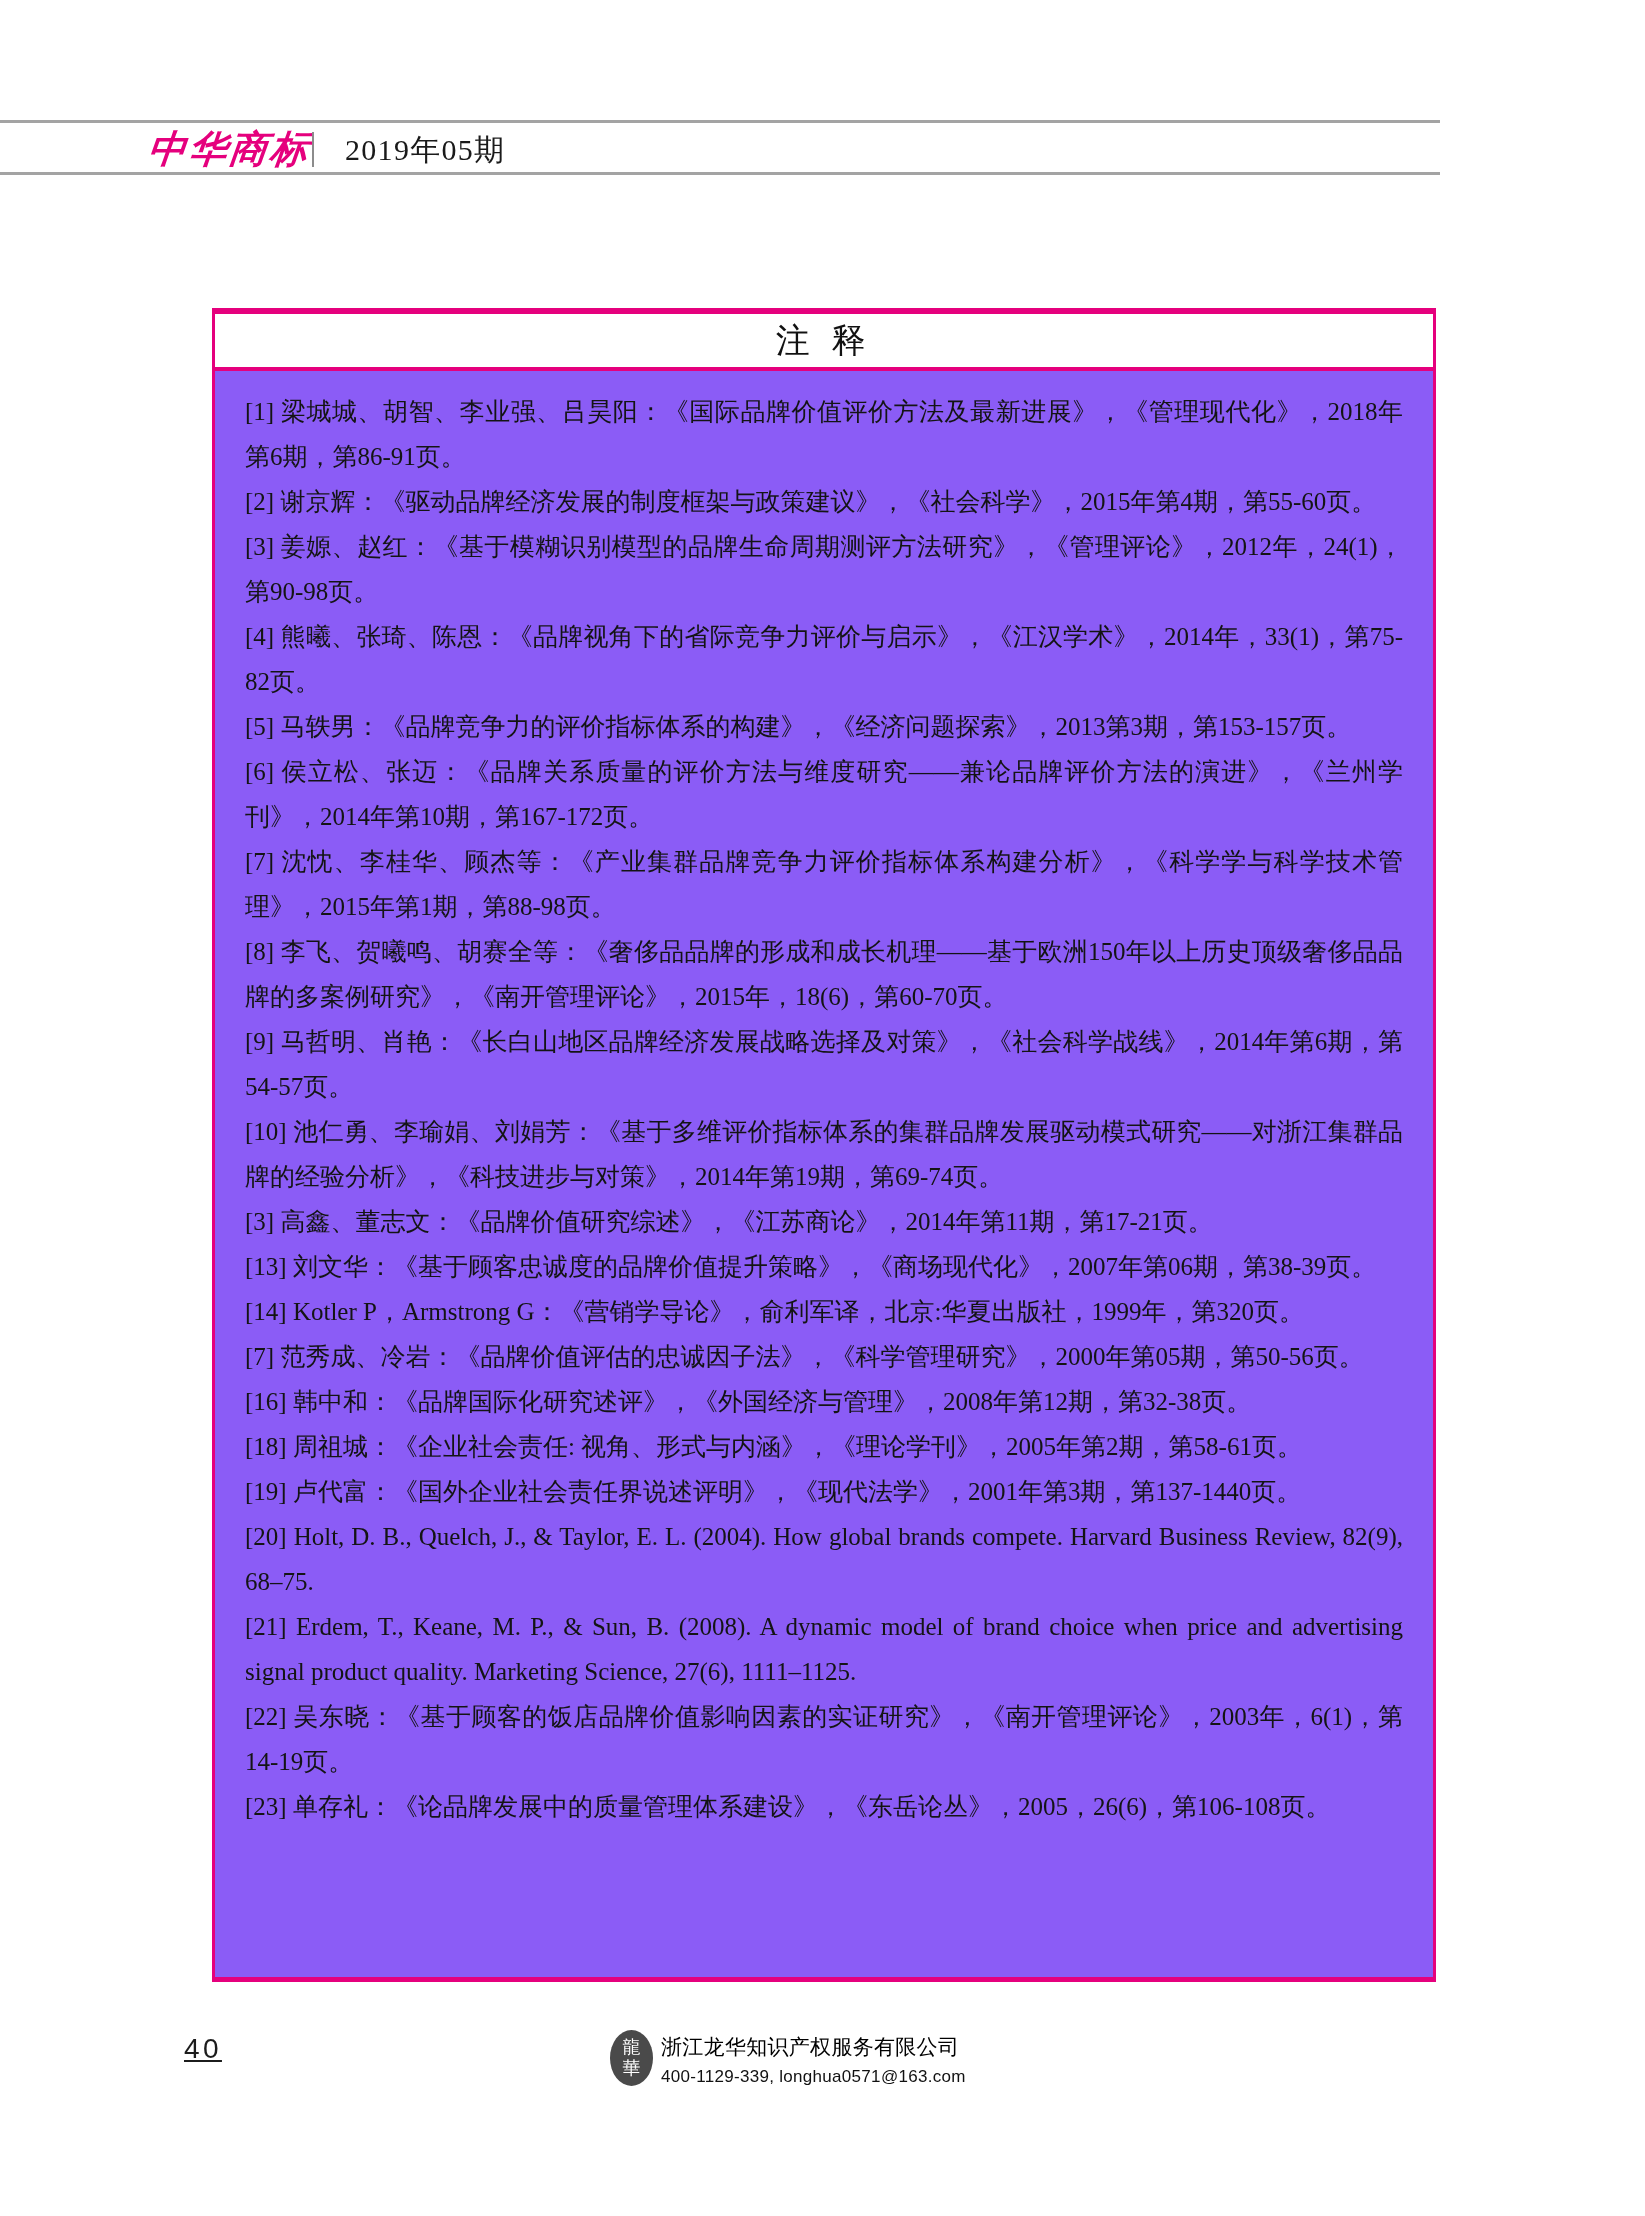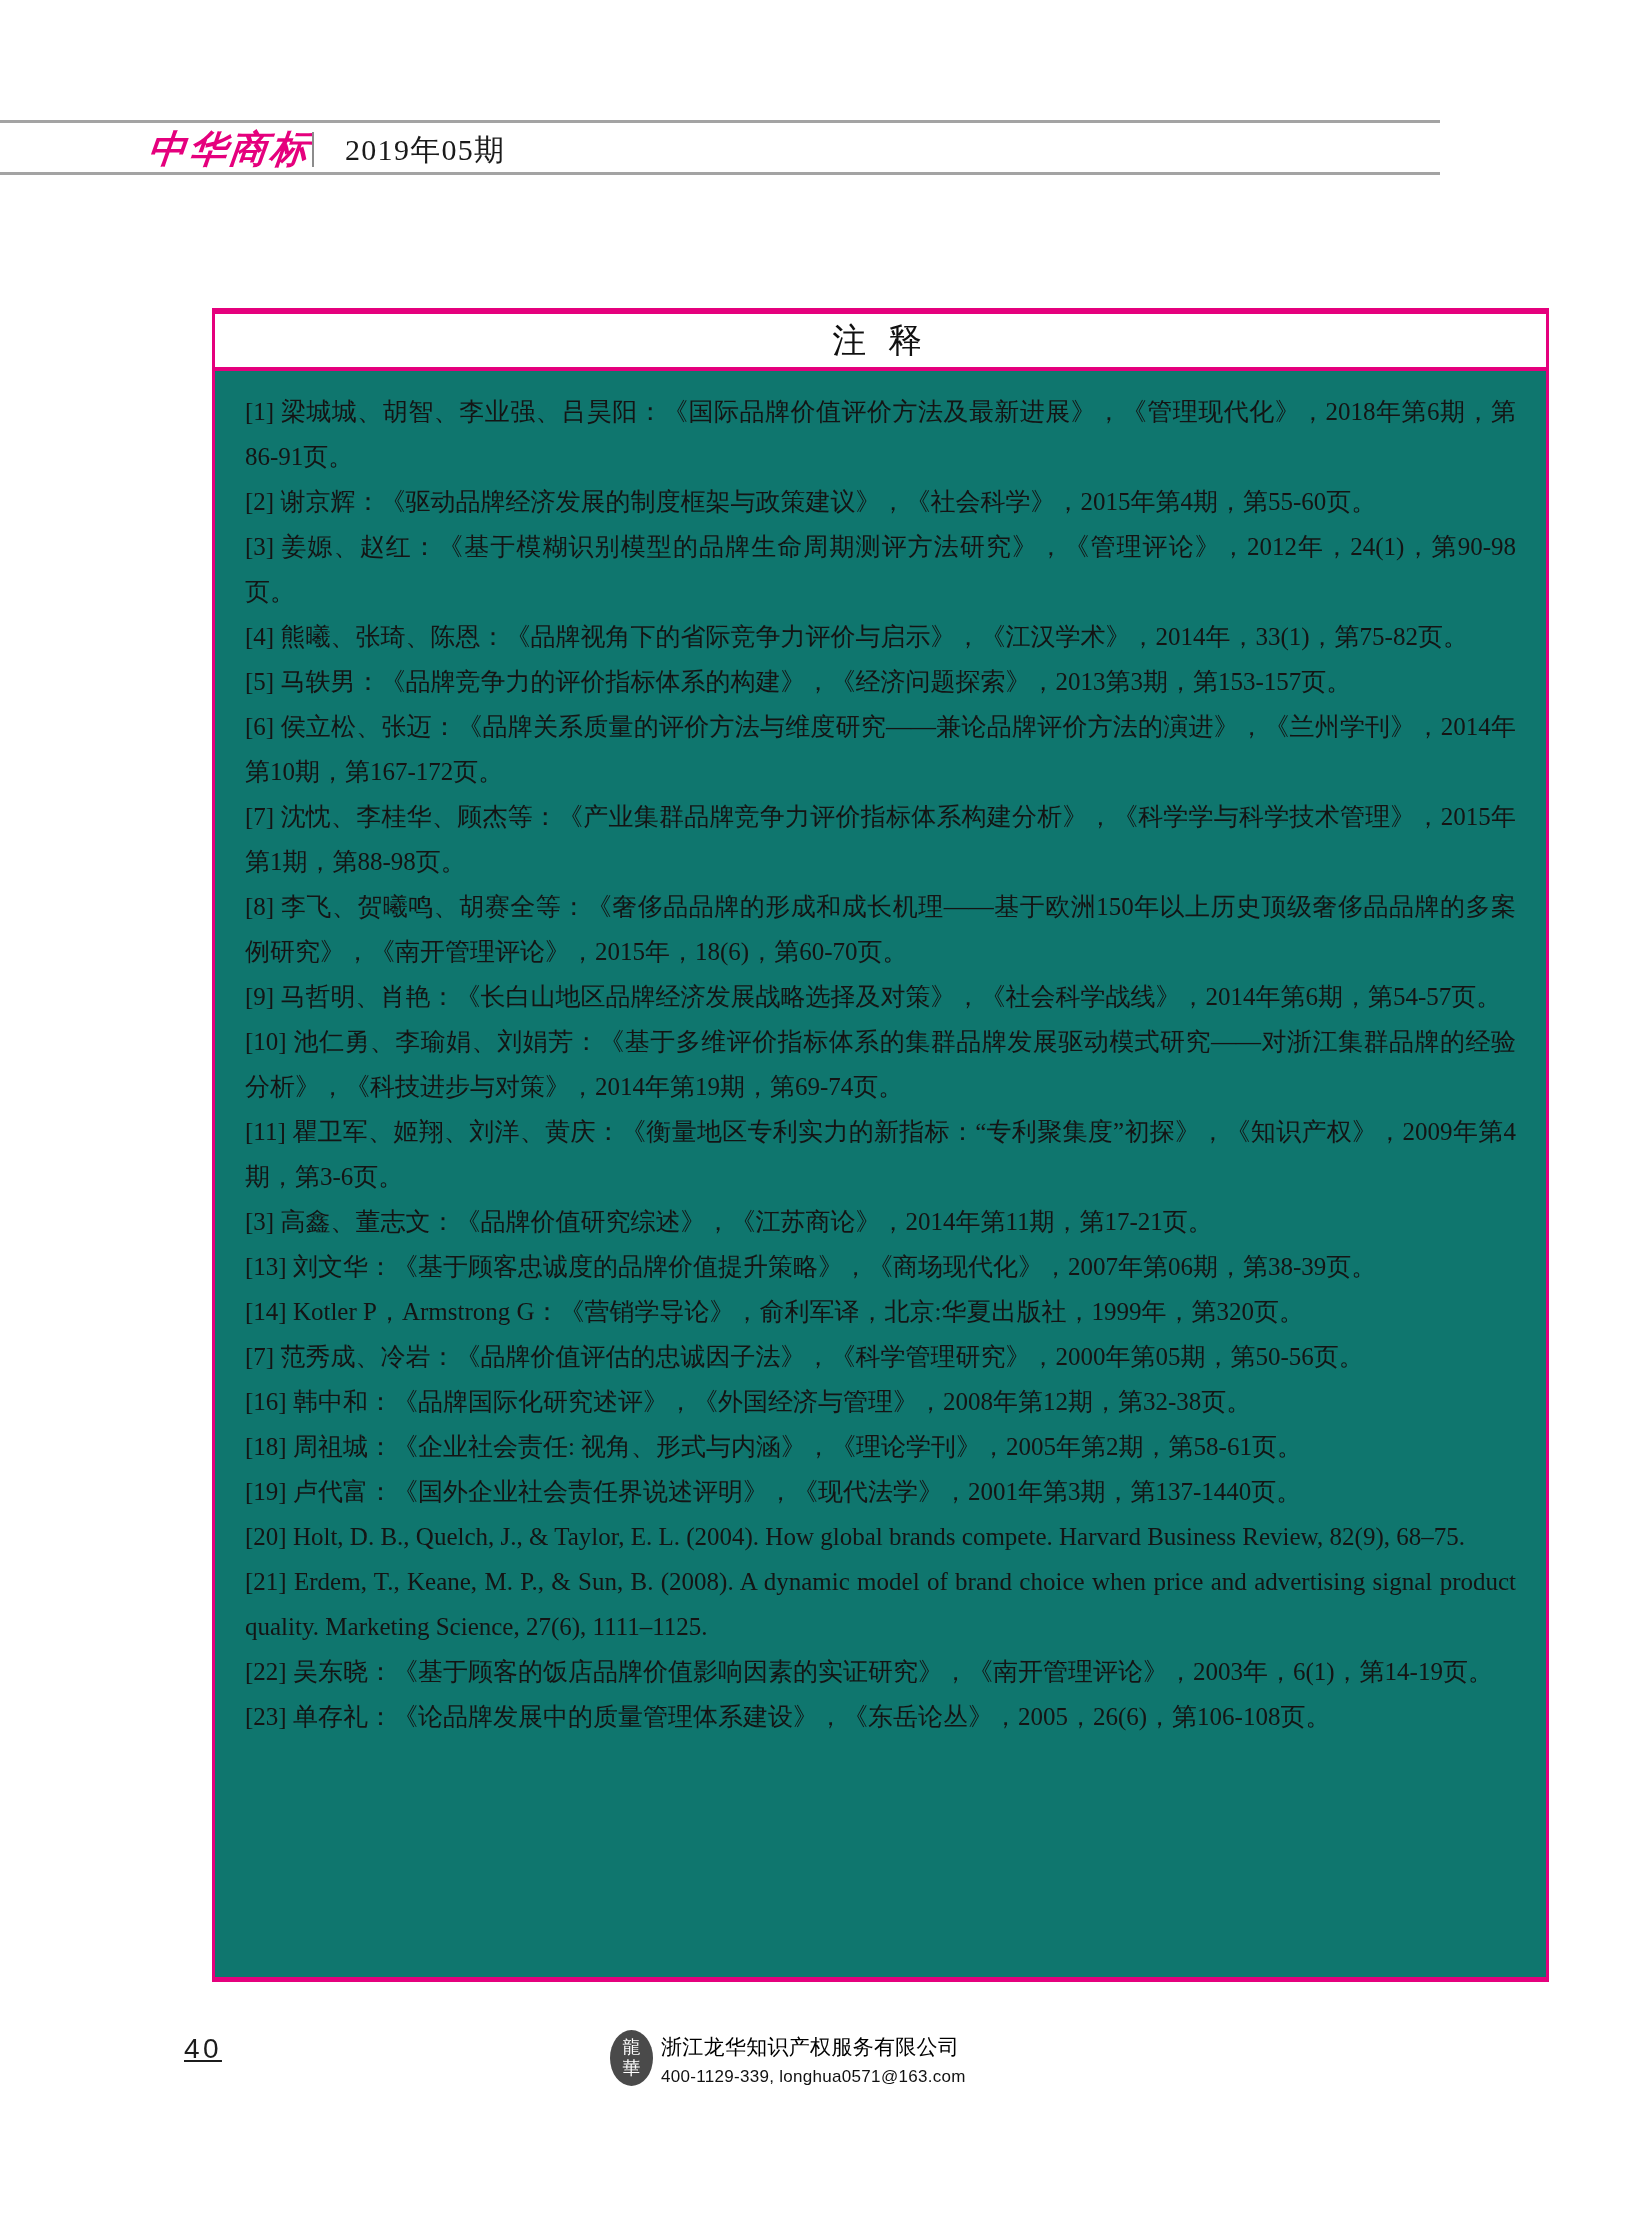--- a/index.html
+++ b/index.html
@@ -11,23 +11,23 @@
   .rule-top{top:120px;}
   .rule-bottom{top:172px;}
   .brand-logo{position:absolute;left:148px;top:124px;color:#e5007d;
               font-size:38px;font-weight:bold;font-style:italic;
               transform:skewX(-6deg);letter-spacing:2.7px;white-space:nowrap;}
   .brand-divider{position:absolute;left:312px;top:132px;width:2px;height:35px;background:#8c8c8c;}
   .issue{position:absolute;left:345px;top:130px;font-size:30px;color:#1a1a1a;
          letter-spacing:1.3px;white-space:nowrap;}
 
   
-  .notes-box{position:absolute;left:212px;top:308px;width:1337px;height:1674px;
+  .notes-box{position:absolute;left:212px;top:308px;width:1224px;height:1674px;
              box-sizing:border-box;border:3.4px solid #e5007d;border-top-width:6px;
-             border-bottom-width:5.4px;background:#0f766e;display:flex;flex-direction:column;}
+             border-bottom-width:5.4px;background:#8b5cf6;display:flex;flex-direction:column;}
   .notes-head{height:53px;flex:0 0 53px;background:#ffffff;display:flex;
               align-items:center;justify-content:center;}
   .notes-title{font-size:34px;color:#111111;letter-spacing:6.7px;}
   .notes-divider{height:4px;flex:0 0 4px;background:#e5007d;}
   .notes-body{flex:1 1 auto;padding:17.5px 30px 0 30px;overflow:hidden;}
   .ref{font-size:25px;line-height:45px;color:#141414;text-align:justify;
        text-justify:inter-ideograph;margin:0;}
   .ref-label{white-space:nowrap;}
 
   
@@ -61,21 +61,20 @@
         <div class="ref"><span class="ref-label">[1]</span> <span>梁城城、胡智、李业强、吕昊阳：《国际品牌价值评价方法及最新进展》，《管理现代化》，2018年第6期，第86-91页。</span></div>
         <div class="ref"><span class="ref-label">[2]</span> <span>谢京辉：《驱动品牌经济发展的制度框架与政策建议》，《社会科学》，2015年第4期，第55-60页。</span></div>
         <div class="ref"><span class="ref-label">[3]</span> <span>姜嫄、赵红：《基于模糊识别模型的品牌生命周期测评方法研究》，《管理评论》，2012年，24(1)，第90-98页。</span></div>
         <div class="ref"><span class="ref-label">[4]</span> <span>熊曦、张琦、陈恩：《品牌视角下的省际竞争力评价与启示》，《江汉学术》，2014年，33(1)，第75-82页。</span></div>
         <div class="ref"><span class="ref-label">[5]</span> <span>马轶男：《品牌竞争力的评价指标体系的构建》，《经济问题探索》，2013第3期，第153-157页。</span></div>
         <div class="ref"><span class="ref-label">[6]</span> <span>侯立松、张迈：《品牌关系质量的评价方法与维度研究——兼论品牌评价方法的演进》，《兰州学刊》，2014年第10期，第167-172页。</span></div>
         <div class="ref"><span class="ref-label">[7]</span> <span>沈忱、李桂华、顾杰等：《产业集群品牌竞争力评价指标体系构建分析》，《科学学与科学技术管理》，2015年第1期，第88-98页。</span></div>
         <div class="ref"><span class="ref-label">[8]</span> <span>李飞、贺曦鸣、胡赛全等：《奢侈品品牌的形成和成长机理——基于欧洲150年以上历史顶级奢侈品品牌的多案例研究》，《南开管理评论》，2015年，18(6)，第60-70页。</span></div>
         <div class="ref"><span class="ref-label">[9]</span> <span>马哲明、肖艳：《长白山地区品牌经济发展战略选择及对策》，《社会科学战线》，2014年第6期，第54-57页。</span></div>
         <div class="ref"><span class="ref-label">[10]</span> <span>池仁勇、李瑜娟、刘娟芳：《基于多维评价指标体系的集群品牌发展驱动模式研究——对浙江集群品牌的经验分析》，《科技进步与对策》，2014年第19期，第69-74页。</span></div>
-        <div class="ref"><span class="ref-label">[11]</span> <span>瞿卫军、姬翔、刘洋、黄庆：《衡量地区专利实力的新指标：“专利聚集度”初探》，《知识产权》，2009年第4期，第3-6页。</span></div>
         <div class="ref"><span class="ref-label">[3]</span> <span>高鑫、董志文：《品牌价值研究综述》，《江苏商论》，2014年第11期，第17-21页。</span></div>
         <div class="ref"><span class="ref-label">[13]</span> <span>刘文华：《基于顾客忠诚度的品牌价值提升策略》，《商场现代化》，2007年第06期，第38-39页。</span></div>
         <div class="ref"><span class="ref-label">[14]</span> <span>Kotler P，Armstrong G：《营销学导论》，俞利军译，北京:华夏出版社，1999年，第320页。</span></div>
         <div class="ref"><span class="ref-label">[7]</span> <span>范秀成、冷岩：《品牌价值评估的忠诚因子法》，《科学管理研究》，2000年第05期，第50-56页。</span></div>
         <div class="ref"><span class="ref-label">[16]</span> <span>韩中和：《品牌国际化研究述评》，《外国经济与管理》，2008年第12期，第32-38页。</span></div>
         <div class="ref"><span class="ref-label">[18]</span> <span>周祖城：《企业社会责任: 视角、形式与内涵》，《理论学刊》，2005年第2期，第58-61页。</span></div>
         <div class="ref"><span class="ref-label">[19]</span> <span>卢代富：《国外企业社会责任界说述评明》，《现代法学》，2001年第3期，第137-1440页。</span></div>
         <div class="ref"><span class="ref-label">[20]</span> <span>Holt, D. B., Quelch,  J., &amp; Taylor, E. L. (2004). How global brands compete. Harvard Business Review, 82(9), 68–75.</span></div>
         <div class="ref"><span class="ref-label">[21]</span> <span>Erdem, T., Keane, M. P., &amp; Sun, B. (2008). A dynamic model of brand choice when price and advertising signal product quality. Marketing Science, 27(6), 1111–1125.</span></div>
         <div class="ref"><span class="ref-label">[22]</span> <span>吴东晓：《基于顾客的饭店品牌价值影响因素的实证研究》，《南开管理评论》，2003年，6(1)，第14-19页。</span></div>

